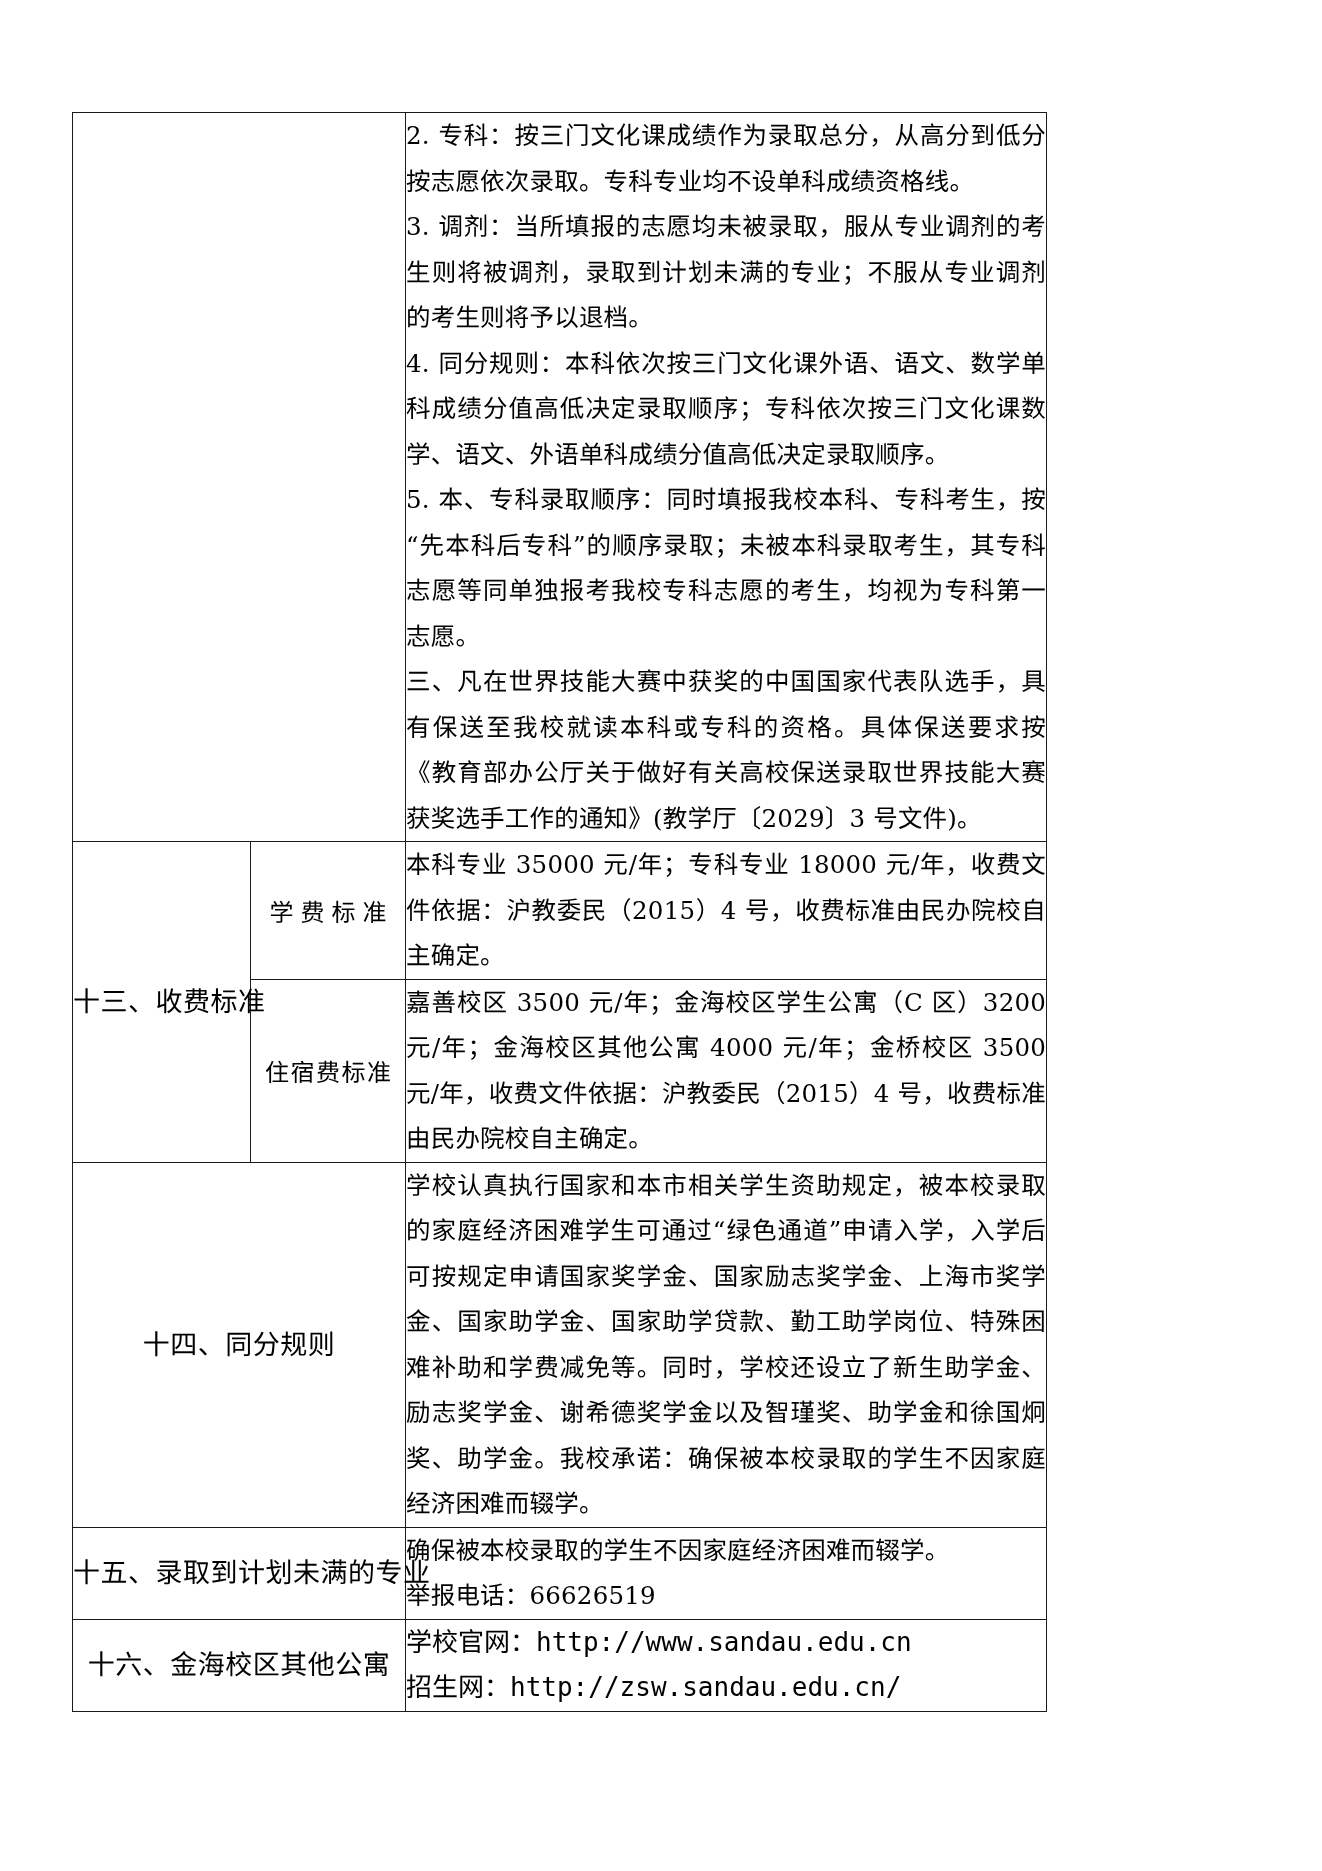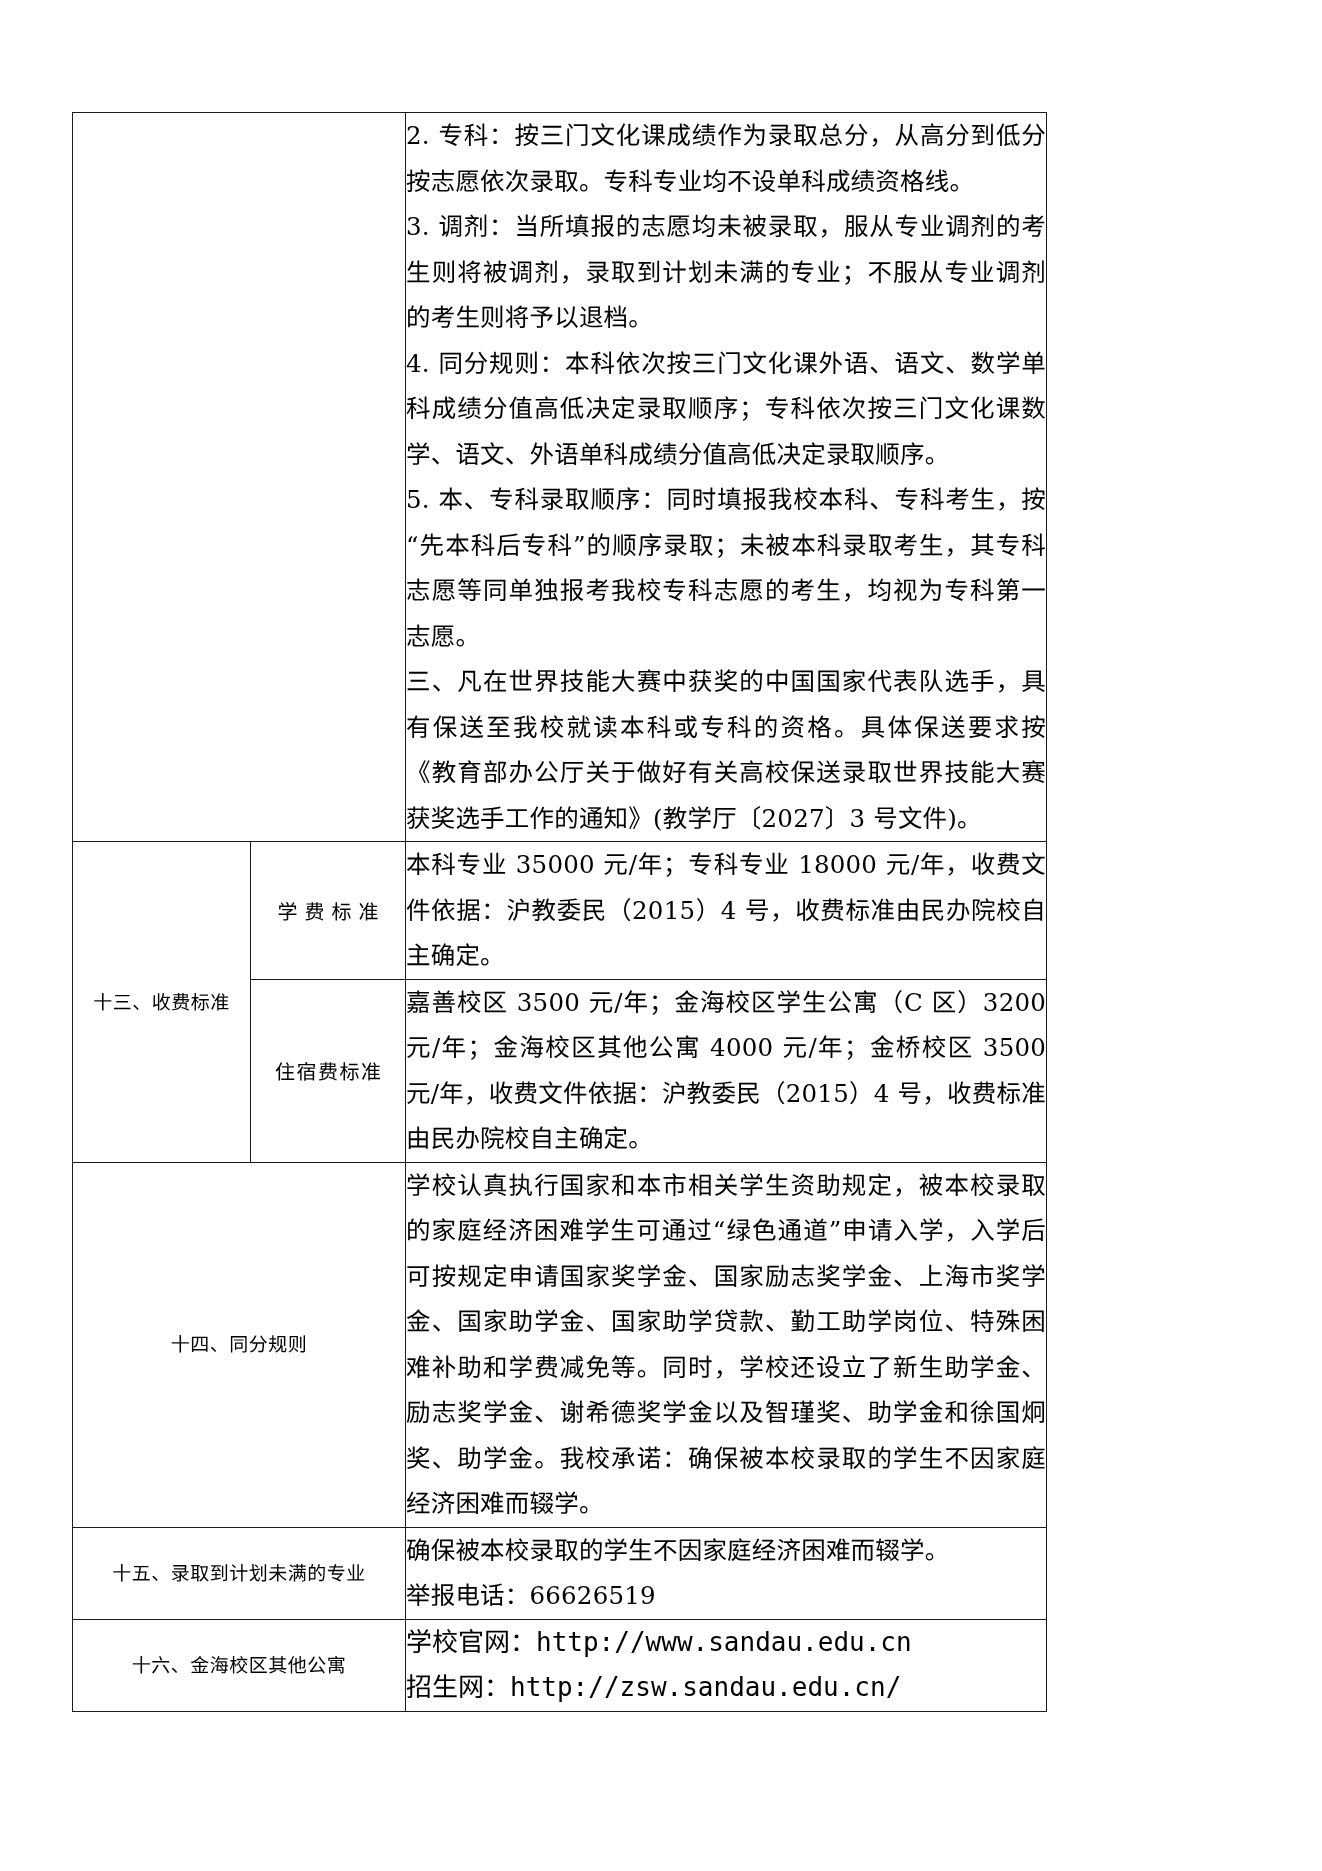--- a/index.html
+++ b/index.html
@@ -42,29 +42,29 @@
   }
 
   
   col.c-label { width: 178px; }
   col.c-sub   { width: 155px; }
   col.c-body  { width: 641px; }
 
   .label-cell {
     text-align: center;
     font-family: "DejaVu Serif", "Liberation Serif", serif;
-    font-size: 19px;
+    font-size: 27px;
     letter-spacing: 0.5px;
     line-height: 1.6;
     padding: 4px 6px;
     white-space: nowrap;
   }
   .sub-label-cell {
     text-align: center;
-    font-size: 20px;
+    font-size: 24px;
     letter-spacing: 7px;
     text-indent: 7px;
     padding: 4px 4px;
     white-space: nowrap;
   }
   .sub-label-cell.tight { letter-spacing: 1.5px; text-indent: 1.5px; }
 
   .body-cell {
     padding: 9px 12px 11px 10px;
   }
@@ -98,21 +98,21 @@
     </colgroup>
     <tbody>
 
       <tr>
         <td class="label-cell" colspan="2"></td>
         <td class="body-cell">
           <p class="para">2. 专科：按三门文化课成绩作为录取总分，从高分到低分按志愿依次录取。专科专业均不设单科成绩资格线。</p>
           <p class="para">3. 调剂：当所填报的志愿均未被录取，服从专业调剂的考生则将被调剂，录取到计划未满的专业；不服从专业调剂的考生则将予以退档。</p>
           <p class="para">4. 同分规则：本科依次按三门文化课外语、语文、数学单科成绩分值高低决定录取顺序；专科依次按三门文化课数学、语文、外语单科成绩分值高低决定录取顺序。</p>
           <p class="para">5. 本、专科录取顺序：同时填报我校本科、专科考生，按“先本科后专科”的顺序录取；未被本科录取考生，其专科志愿等同单独报考我校专科志愿的考生，均视为专科第一志愿。</p>
-          <p class="para">三、凡在世界技能大赛中获奖的中国国家代表队选手，具有保送至我校就读本科或专科的资格。具体保送要求按《教育部办公厅关于做好有关高校保送录取世界技能大赛获奖选手工作的通知》(教学厅〔2027〕3 号文件)。</p>
+          <p class="para">三、凡在世界技能大赛中获奖的中国国家代表队选手，具有保送至我校就读本科或专科的资格。具体保送要求按《教育部办公厅关于做好有关高校保送录取世界技能大赛获奖选手工作的通知》(教学厅〔2029〕3 号文件)。</p>
         </td>
       </tr>
 
       <tr>
         <td class="label-cell" rowspan="2">十三、收费标准</td>
         <td class="sub-label-cell">学费标准</td>
         <td class="body-cell">
           <p class="para">本科专业 35000 元/年；专科专业 18000 元/年，收费文件依据：沪教委民（2015）4 号，收费标准由民办院校自主确定。</p>
         </td>
       </tr>

